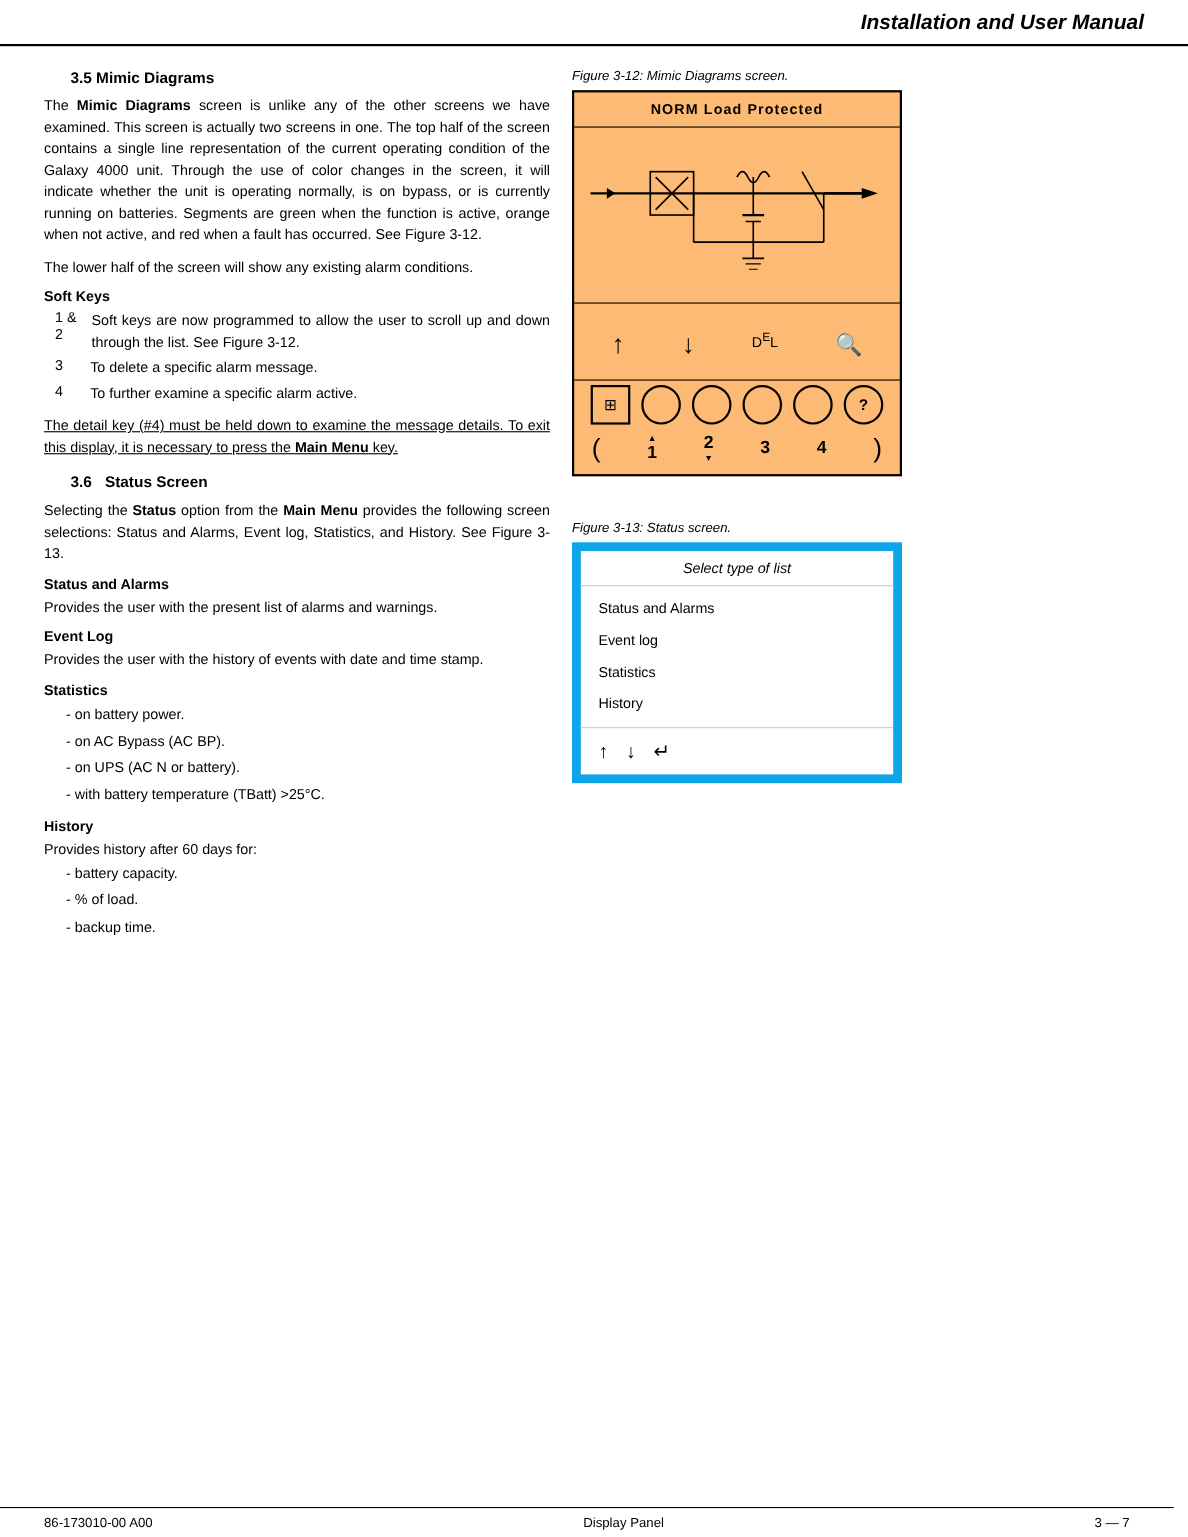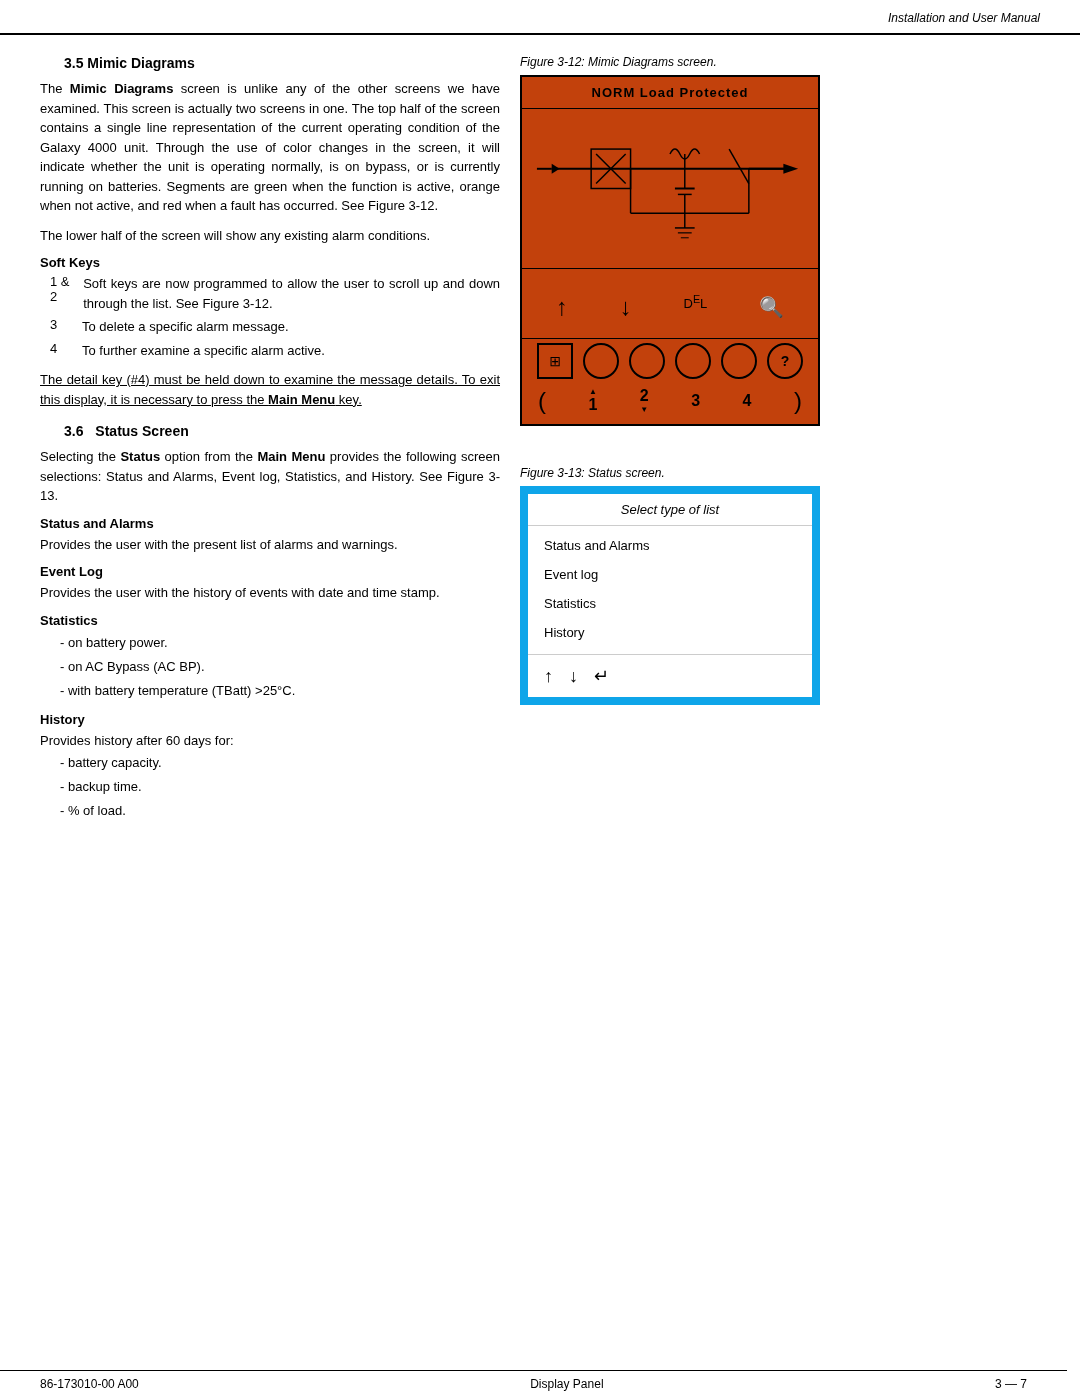--- a/index.html
+++ b/index.html
@@ -13,22 +13,22 @@
       position: relative;
     }
 
     
     .page-header {
       border-bottom: 2px solid #000;
       padding: 10px 40px 8px 40px;
       text-align: right;
     }
     .page-header-title {
-      font-size: 12px;
-      font-weight: normal;
+      font-size: 19px;
+      font-weight: bold;
       font-style: italic;
     }
 
     
     .page-footer {
       border-top: 1px solid #000;
       position: absolute;
       bottom: 0;
       left: 0;
       right: 13px;
@@ -110,21 +110,21 @@
     .figure-label {
       font-size: 12px;
       font-style: italic;
       margin-bottom: 6px;
     }
 
     
     .mimic-screen {
       border: 2px solid #000;
       width: 300px;
-      background: #c2410c;
+      background: #fdba74;
       padding: 0;
       margin-bottom: 10px;
     }
     .mimic-top {
       border-bottom: 1px solid #000;
       padding: 8px 10px;
       font-size: 13px;
       font-weight: bold;
       letter-spacing: 1px;
       text-align: center;
@@ -274,27 +274,28 @@
 
       <div class="sub-heading">Status and Alarms</div>
       <p class="body-text">Provides the user with the present list of alarms and warnings.</p>
 
       <div class="sub-heading">Event Log</div>
       <p class="body-text">Provides the user with the history of events with date and time stamp.</p>
 
       <div class="sub-heading">Statistics</div>
       <div class="indent-text">- on battery power.</div>
       <div class="indent-text">- on AC Bypass (AC BP).</div>
+      <div class="indent-text">- on UPS (AC N or battery).</div>
       <div class="indent-text" style="margin-bottom:8px;">- with battery temperature (TBatt) &gt;25°C.</div>
 
       <div class="sub-heading">History</div>
       <p class="body-text" style="margin-bottom:2px;">Provides history after 60 days for:</p>
       <div class="indent-text">- battery capacity.</div>
+      <div class="indent-text">- % of load.</div>
       <div class="indent-text">- backup time.</div>
-      <div class="indent-text">- % of load.</div>
     </div>
 
   </div>
 
   <div class="right-col">
 
     <div>
       <div class="figure-label">Figure 3-12:  Mimic Diagrams screen.</div>
 
       <div class="mimic-screen">

